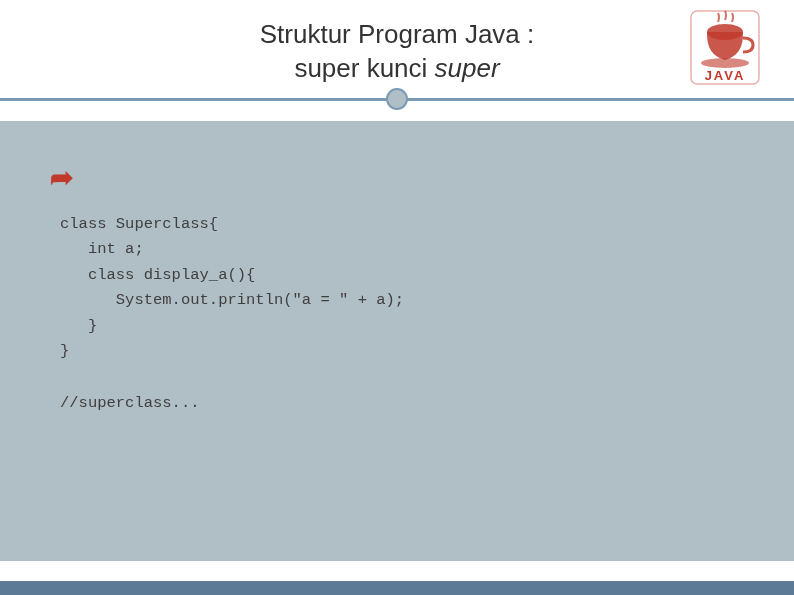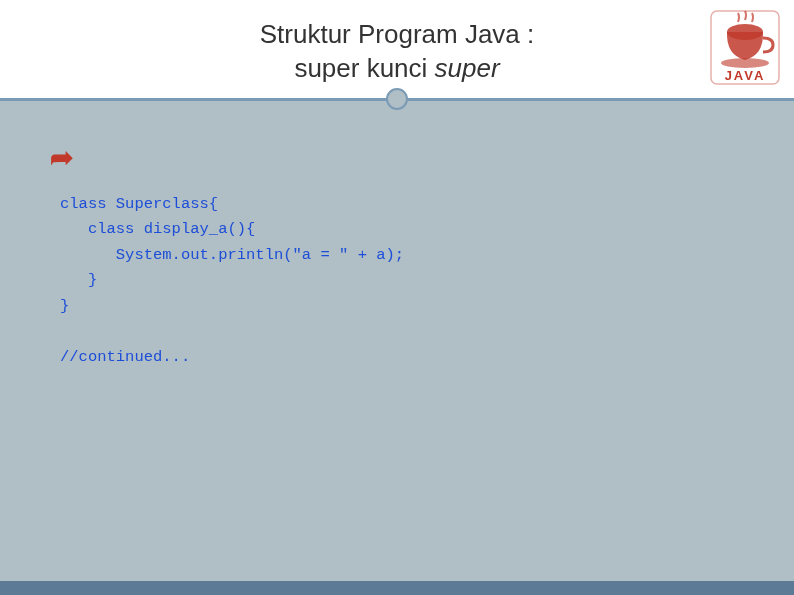--- a/index.html
+++ b/index.html
@@ -15,20 +15,21 @@
       font-family: Arial, sans-serif;
       background: #fff;
     }
 
     .slide {
       width: 794px;
       height: 595px;
       display: flex;
       flex-direction: column;
       background: #fff;
+      gap: 20px;
     }
 
     
     .header {
       background: #fff;
       padding: 18px 20px 12px 20px;
       display: flex;
       align-items: center;
       justify-content: center;
       position: relative;
@@ -43,21 +44,21 @@
       color: #333;
       line-height: 1.3;
     }
 
     .header-title em {
       font-style: italic;
     }
 
     .java-logo {
       position: absolute;
-      right: 14px;
+      right: 34px;
       top: 10px;
       width: 70px;
       height: 75px;
     }
 
     
     .circle-connector {
       width: 22px;
       height: 22px;
       border-radius: 50%;
@@ -88,21 +89,21 @@
 
     .bullet-icon {
       margin-right: 10px;
       font-size: 28px;
       color: #c0392b;
     }
 
     .code-block {
       font-family: 'Courier New', Courier, monospace;
       font-size: 15.5px;
-      color: #1d4ed8;
+      color: #404040;
       line-height: 1.65;
       margin-left: 10px;
     }
 
     .code-line {
       display: block;
       white-space: pre;
     }
 
     
@@ -146,25 +147,26 @@
   </div>
 
   <div class="main-content">
 
     <div class="bullet-heading">
       <span class="bullet-icon">➦</span>
     </div>
 
     <div class="code-block">
       <span class="code-line">class Superclass{</span>
+      <span class="code-line">   int a;</span>
       <span class="code-line">   class display_a(){</span>
       <span class="code-line">      System.out.println("a = " + a);</span>
       <span class="code-line">   }</span>
       <span class="code-line">}</span>
       <span class="code-line">&nbsp;</span>
-      <span class="code-line">//continued...</span>
+      <span class="code-line">//superclass...</span>
     </div>
 
   </div>
 
   <div class="bottom-bar"></div>
 
 </div>
 
 </body></html>

